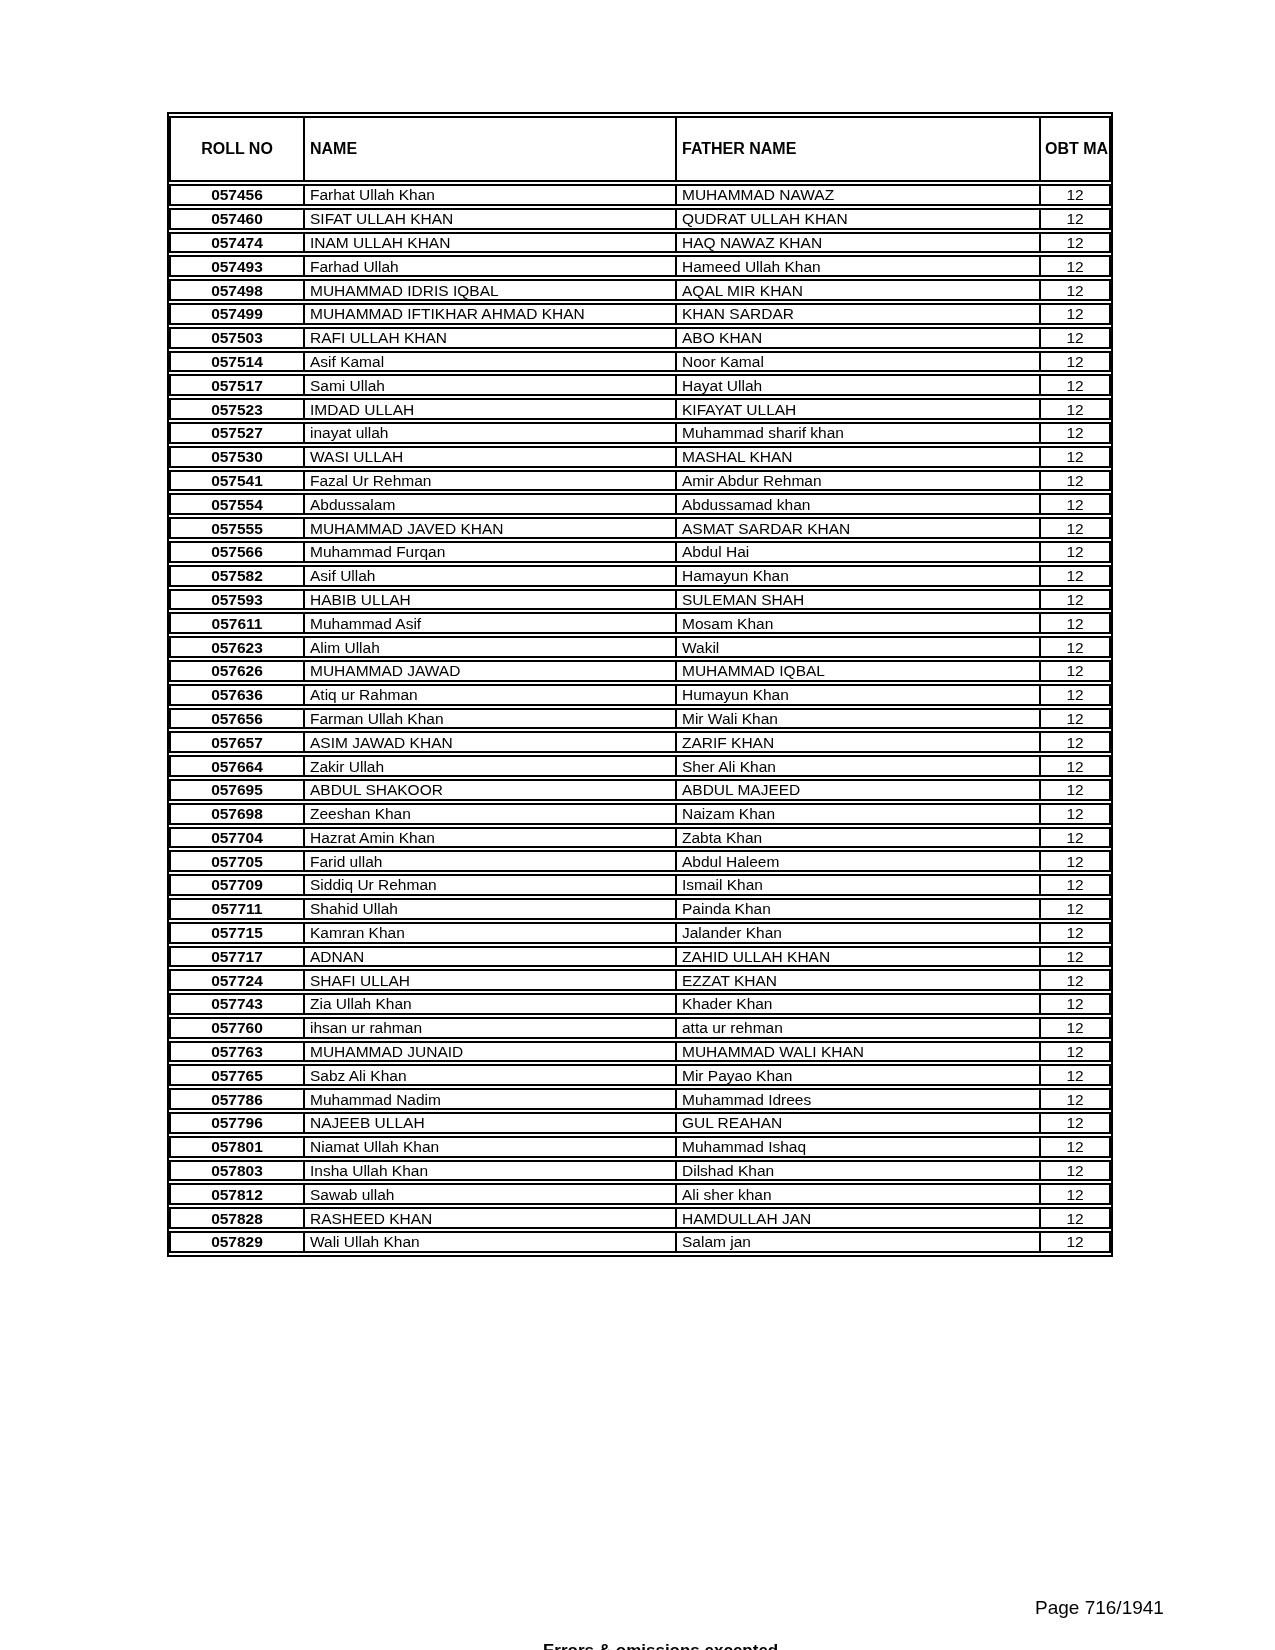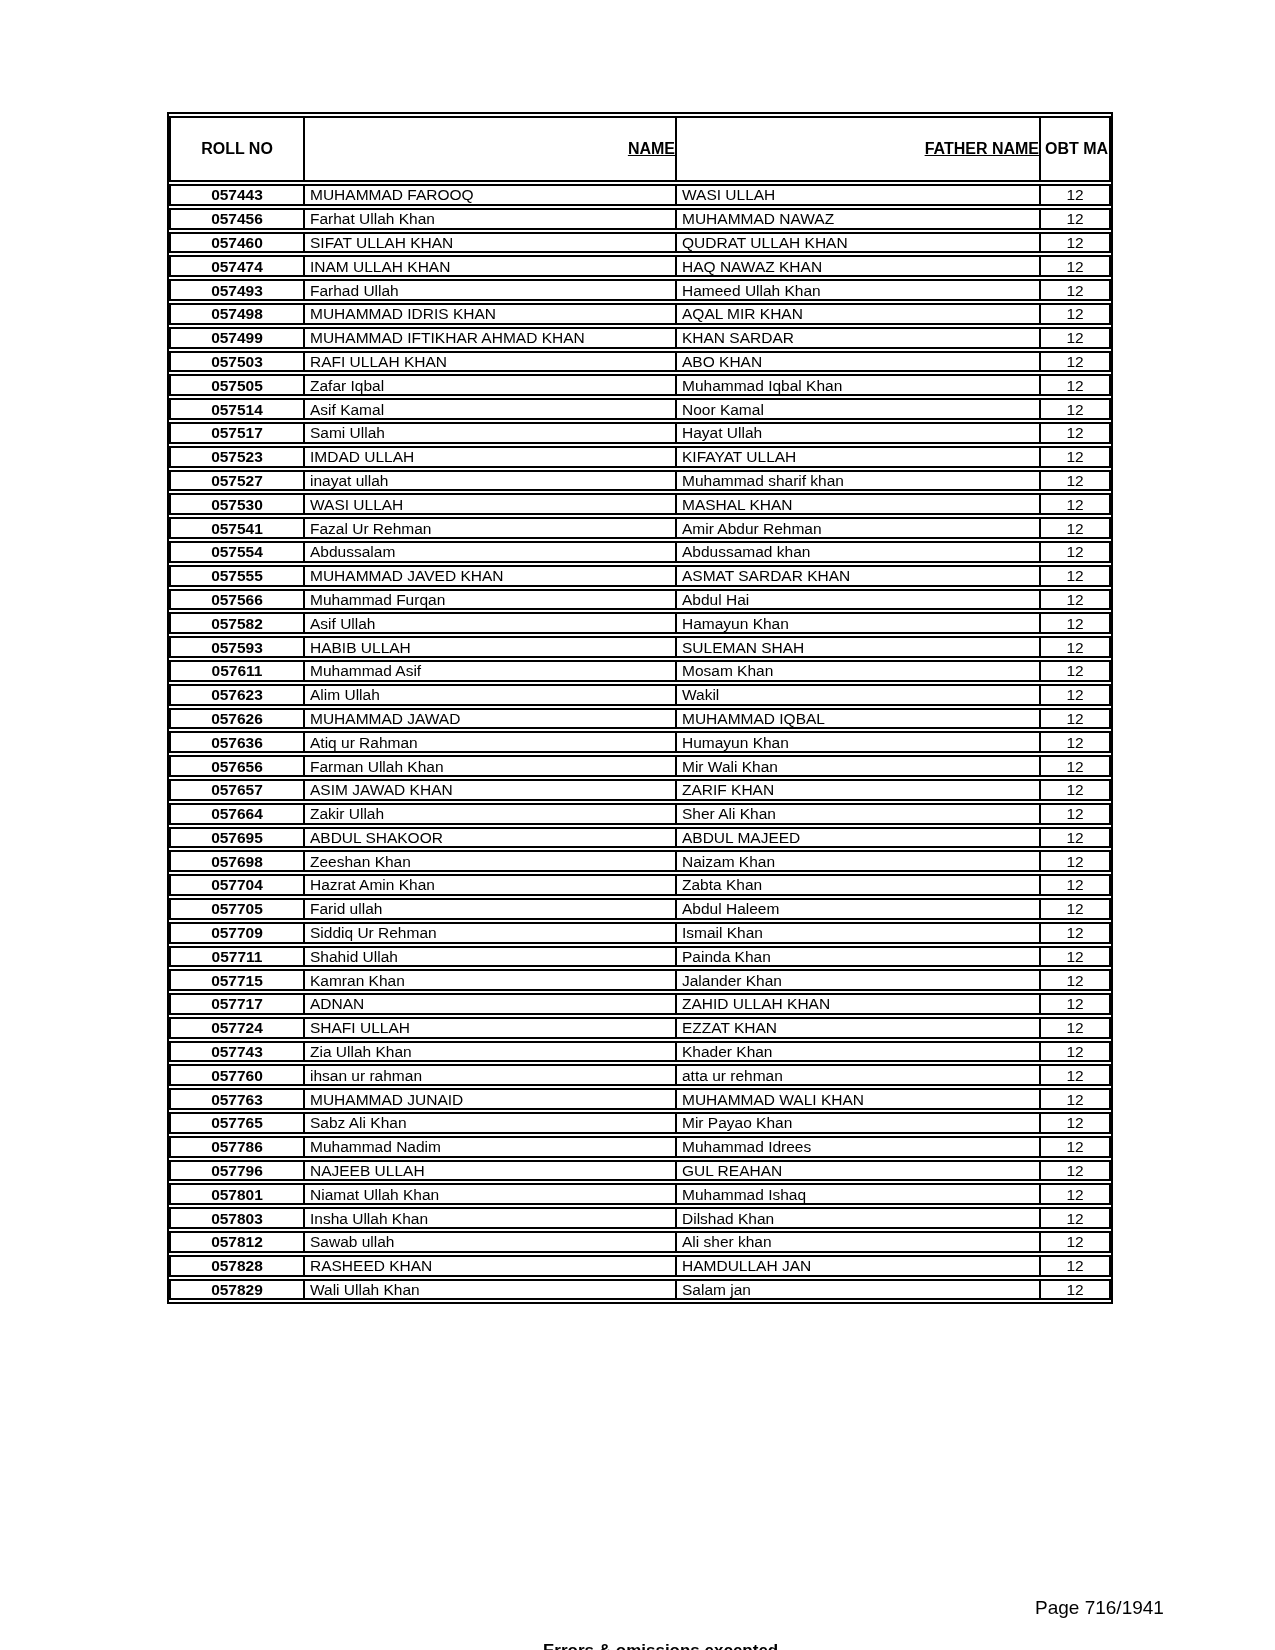--- a/index.html
+++ b/index.html
@@ -40,21 +40,21 @@
     border-right: 2px solid #000;
   }
   table.results thead th {
     height: 66px;
     font-size: 16px;
     font-weight: bold;
     vertical-align: middle;
   }
   th.h-roll   { text-align: center; }
   th.h-name,
-  th.h-father { text-align: right; padding-left: 5px; text-decoration: underline; }
+  th.h-father { text-align: left; padding-left: 5px; }
   th.h-marks  { text-align: center; white-space: normal; line-height: 1.35; padding: 0 4px; }
 
   table.results tbody td {
     height: 21.8px;
     font-size: 15.5px;
     line-height: 1.1;
     vertical-align: middle;
   }
   td.c-roll   { text-align: center; font-weight: bold; }
   td.c-name,
@@ -92,26 +92,20 @@
     <thead>
       <tr>
         <th class="h-roll">ROLL NO</th>
         <th class="h-name">NAME</th>
         <th class="h-father">FATHER NAME</th>
         <th class="h-marks">OBT MARKS</th>
       </tr>
     </thead>
     <tbody>
         <tr>
-      <td class="c-roll">057443</td>
-      <td class="c-name">MUHAMMAD FAROOQ</td>
-      <td class="c-father">WASI ULLAH</td>
-      <td class="c-marks">12</td>
-    </tr>
-        <tr>
       <td class="c-roll">057456</td>
       <td class="c-name">Farhat Ullah Khan</td>
       <td class="c-father">MUHAMMAD NAWAZ</td>
       <td class="c-marks">12</td>
     </tr>
         <tr>
       <td class="c-roll">057460</td>
       <td class="c-name">SIFAT ULLAH KHAN</td>
       <td class="c-father">QUDRAT ULLAH KHAN</td>
       <td class="c-marks">12</td>
@@ -123,43 +117,37 @@
       <td class="c-marks">12</td>
     </tr>
         <tr>
       <td class="c-roll">057493</td>
       <td class="c-name">Farhad Ullah</td>
       <td class="c-father">Hameed Ullah Khan</td>
       <td class="c-marks">12</td>
     </tr>
         <tr>
       <td class="c-roll">057498</td>
-      <td class="c-name">MUHAMMAD IDRIS KHAN</td>
+      <td class="c-name">MUHAMMAD IDRIS IQBAL</td>
       <td class="c-father">AQAL MIR KHAN</td>
       <td class="c-marks">12</td>
     </tr>
         <tr>
       <td class="c-roll">057499</td>
       <td class="c-name">MUHAMMAD IFTIKHAR AHMAD KHAN</td>
       <td class="c-father">KHAN SARDAR</td>
       <td class="c-marks">12</td>
     </tr>
         <tr>
       <td class="c-roll">057503</td>
       <td class="c-name">RAFI ULLAH KHAN</td>
       <td class="c-father">ABO KHAN</td>
       <td class="c-marks">12</td>
     </tr>
         <tr>
-      <td class="c-roll">057505</td>
-      <td class="c-name">Zafar Iqbal</td>
-      <td class="c-father">Muhammad Iqbal Khan</td>
-      <td class="c-marks">12</td>
-    </tr>
-        <tr>
       <td class="c-roll">057514</td>
       <td class="c-name">Asif Kamal</td>
       <td class="c-father">Noor Kamal</td>
       <td class="c-marks">12</td>
     </tr>
         <tr>
       <td class="c-roll">057517</td>
       <td class="c-name">Sami Ullah</td>
       <td class="c-father">Hayat Ullah</td>
       <td class="c-marks">12</td>

